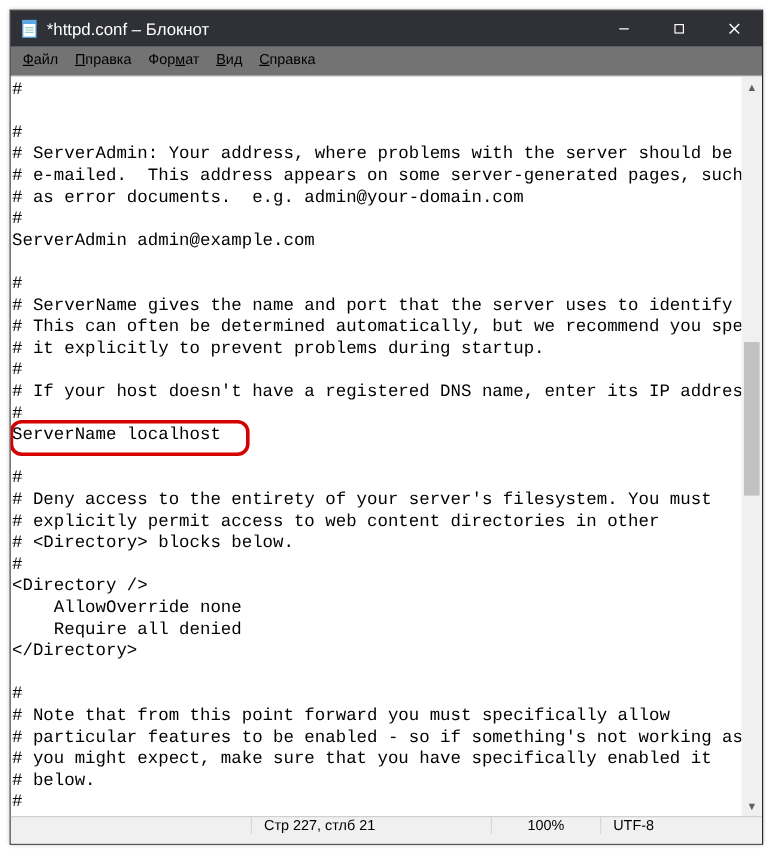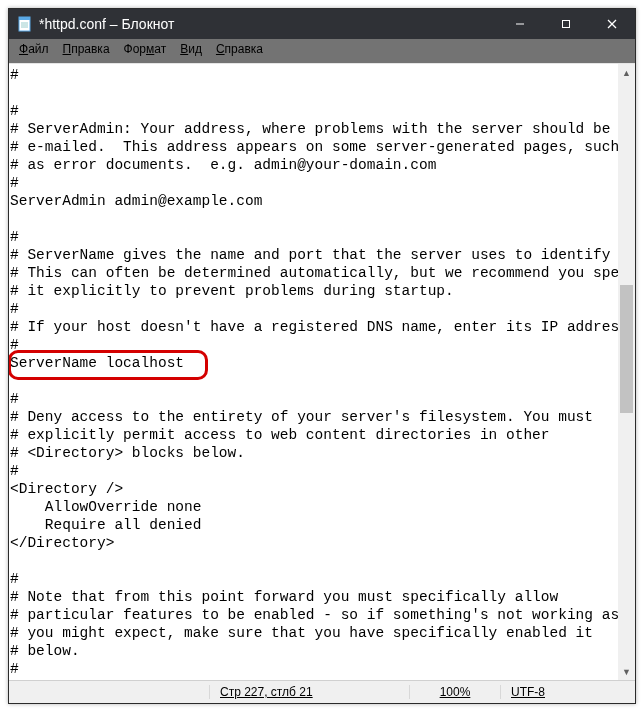--- a/index.html
+++ b/index.html
@@ -116,24 +116,23 @@
     position: absolute;
     border: 3px solid #d40000;
     border-radius: 10px;
     pointer-events: none;
   }
   .statusbar {
     height: 22px;
     background: #f0f0f0;
     border-top: 1px solid #d0d0d0;
     display: flex;
-    align-items: center;
+    align-items: flex-start;
     font-size: 12px;
     color: #000;
-    text-decoration: underline;
   }
   .status-cell {
     border-left: 1px solid #d8d8d8;
     display: flex;
     align-items: center;
     padding: 0 10px;
   }
   .status-cell.first { border-left: none; flex: 0 0 180px; }
   .status-cell.pos  { flex: 0 0 140px; }
   .status-cell.zoom { flex: 0 0 70px; justify-content: center; margin-left: 39px; }

